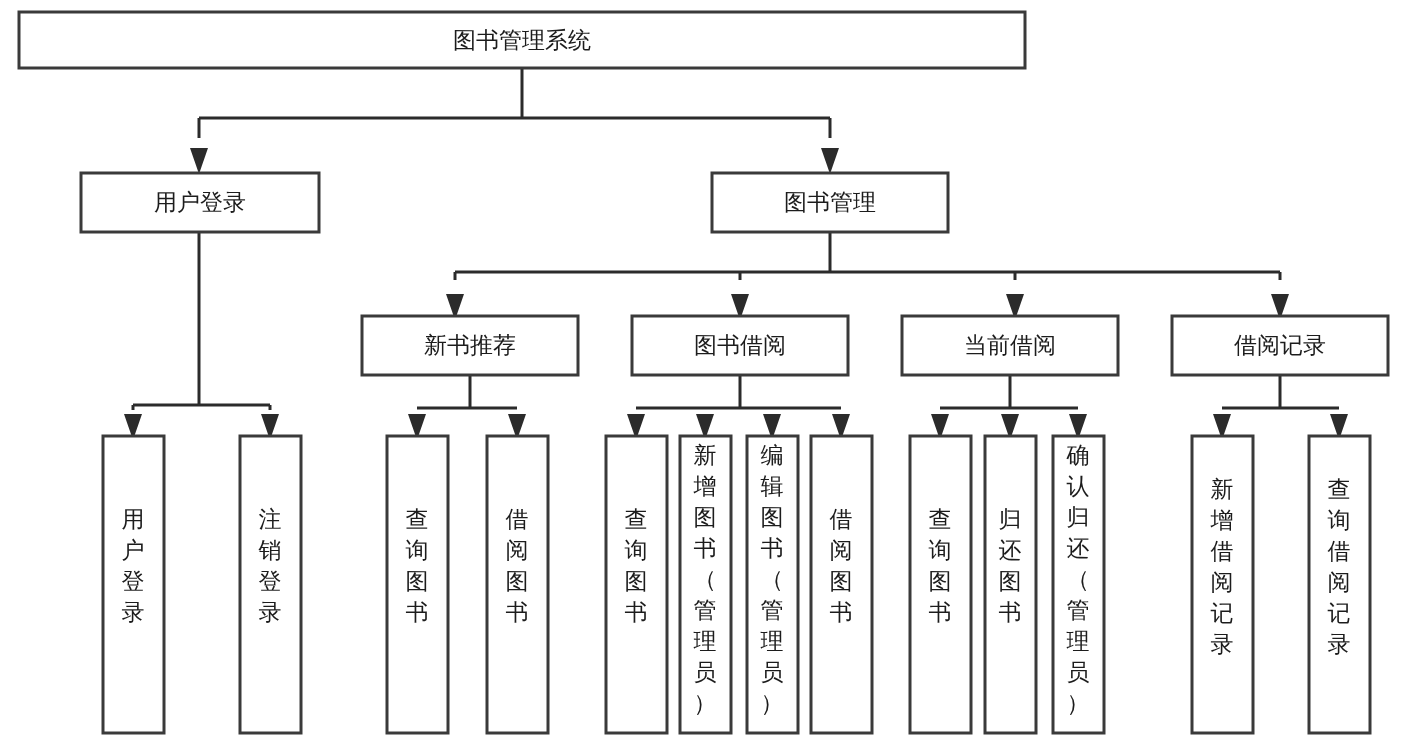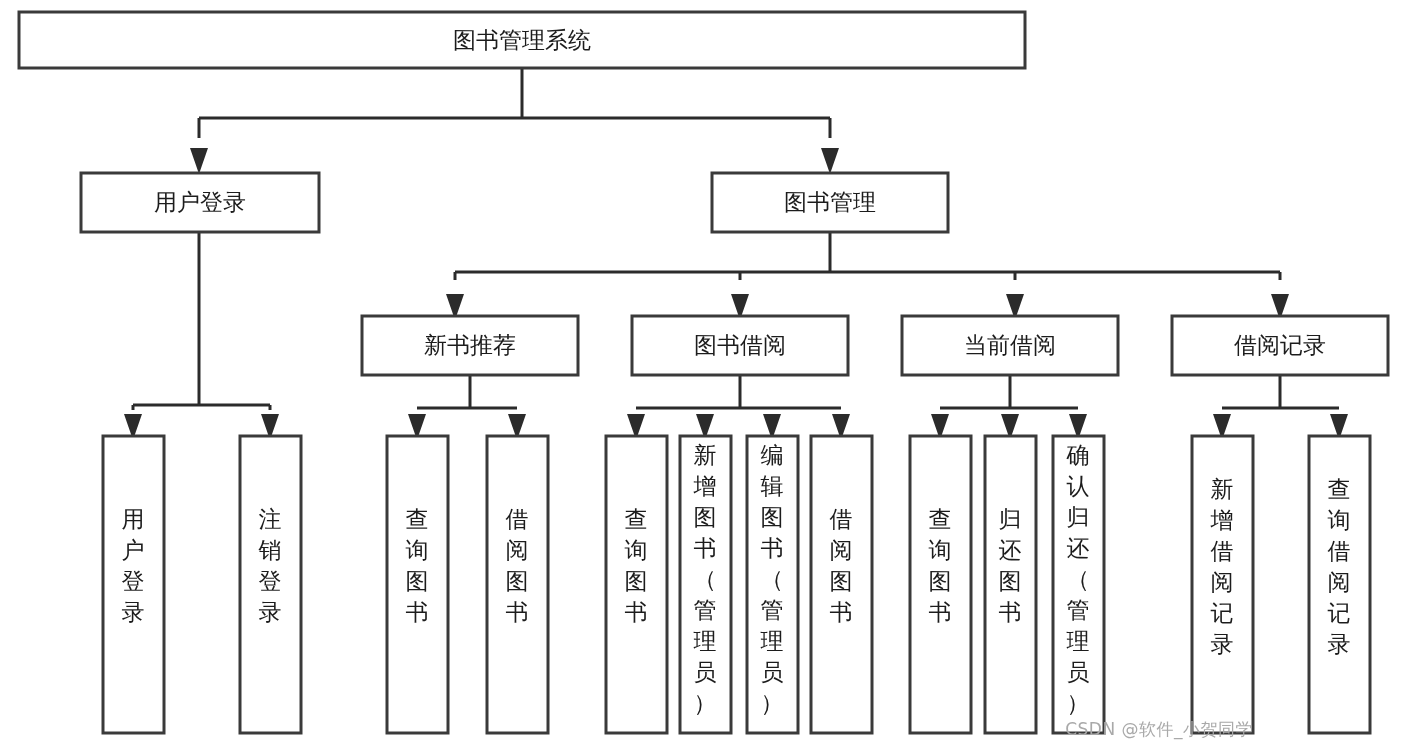--- a/index.html
+++ b/index.html
@@ -232,15 +232,14 @@
       <rect class="node-box" x="1192" y="436" width="61" height="297"></rect>
       <text class="node-label-v" x="1222" y="490"><tspan x="1222" y="490">新</tspan><tspan x="1222" y="521">增</tspan><tspan x="1222" y="552">借</tspan><tspan x="1222" y="583">阅</tspan><tspan x="1222" y="614">记</tspan><tspan x="1222" y="645">录</tspan></text>
     </g>
     <g>
       <rect class="node-box" x="1309" y="436" width="61" height="297"></rect>
       <text class="node-label-v" x="1339" y="490"><tspan x="1339" y="490">查</tspan><tspan x="1339" y="521">询</tspan><tspan x="1339" y="552">借</tspan><tspan x="1339" y="583">阅</tspan><tspan x="1339" y="614">记</tspan><tspan x="1339" y="645">录</tspan></text>
     </g>
 
   </svg>
 
-  <div class="watermark-text">CSDN @软件_小贺同学</div>
 
 </div>
 
 </body></html>

